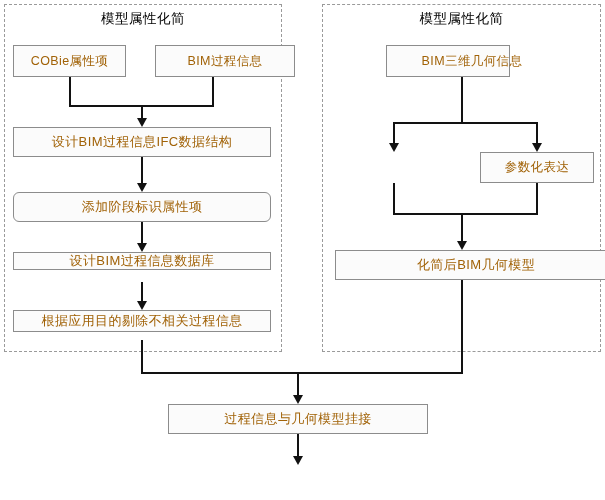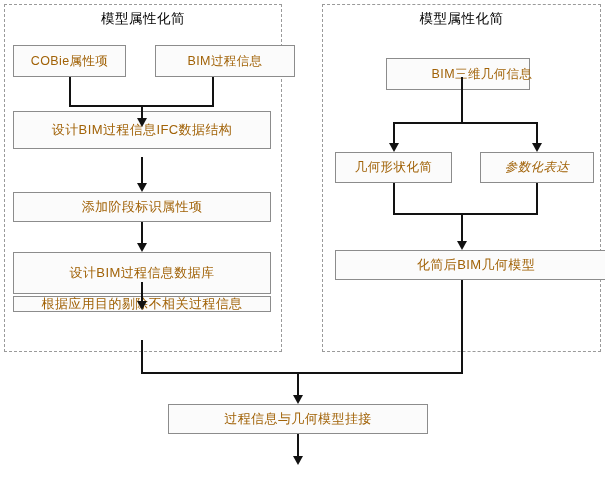--- a/index.html
+++ b/index.html
@@ -72,51 +72,50 @@
 
 <div id="canvas">
 
   <div class="panel" style="left:4px; top:4px; width:278px; height:348px;"></div>
   <div class="panel-title" style="left:4px; top:10px; width:278px;">模型属性化简</div>
 
   <div class="node small" style="left:13px; top:45px; width:113px; height:32px;">COBie属性项</div>
 
   <div class="node small" style="left:155px; top:45px; width:140px; height:32px;">BIM过程信息</div>
 
-  <div class="node" style="left:13px; top:111px; width:258px; height:38px;">设计BIM过程信息IFC数据结构</div>
+  <div class="node" style="left:13px; top:127px; width:258px; height:30px;">设计BIM过程信息IFC数据结构</div>
 
-  <div class="node" style="left:13px; top:192px; width:258px; height:30px;">添加阶段标识属性项</div>
+  <div class="node" style="left:13px; top:192px; width:258px; height:30px;border-radius:6px;">添加阶段标识属性项</div>
 
-  <div class="node" style="left:13px; top:252px; width:258px; height:42px;">设计BIM过程信息数据库</div>
+  <div class="node" style="left:13px; top:252px; width:258px; height:18px;">设计BIM过程信息数据库</div>
 
-  <div class="node" style="left:13px; top:296px; width:258px; height:16px;">根据应用目的剔除不相关过程信息</div>
+  <div class="node" style="left:13px; top:310px; width:258px; height:22px;">根据应用目的剔除不相关过程信息</div>
 
   <div class="vline" style="left:69px; top:77px; height:28px;"></div>
   <div class="vline" style="left:212px; top:77px; height:28px;"></div>
   <div class="hline" style="left:69px; top:105px; width:145px;"></div>
   <div class="vline" style="left:141px; top:105px; height:14px;"></div>
   <div class="arrowhead" style="left:137px; top:118px;"></div>
 
   <div class="vline" style="left:141px; top:157px; height:26px;"></div>
   <div class="arrowhead" style="left:137px; top:183px;"></div>
 
   <div class="vline" style="left:141px; top:222px; height:21px;"></div>
   <div class="arrowhead" style="left:137px; top:243px;"></div>
 
   <div class="vline" style="left:141px; top:282px; height:19px;"></div>
   <div class="arrowhead" style="left:137px; top:301px;"></div>
 
   <div class="panel" style="left:322px; top:4px; width:279px; height:348px;"></div>
   <div class="panel-title" style="left:322px; top:10px; width:279px;">模型属性化简</div>
 
-  <div class="node small" style="left:386px; top:58px; width:144px; height:32px;padding-left:48px;">BIM三维几何信息</div>
+  <div class="node small" style="left:386px; top:45px; width:124px; height:32px;padding-left:48px;">BIM三维几何信息</div>
 
-  <div class="node small" style="left:335px; top:152px; width:117px; height:31px;">几何形状化简</div>
 
-  <div class="node small" style="left:480px; top:152px; width:114px; height:31px;font-style:italic;">参数化表达</div>
+  <div class="node small" style="left:480px; top:152px; width:114px; height:31px;">参数化表达</div>
 
   <div class="node" style="left:335px; top:250px; width:282px; height:30px;text-align:center;">化简后BIM几何模型</div>
 
   <div class="vline" style="left:461px; top:77px; height:45px;"></div>
   <div class="hline" style="left:393px; top:122px; width:144px;"></div>
   <div class="vline" style="left:393px; top:122px; height:21px;"></div>
   <div class="arrowhead" style="left:389px; top:143px;"></div>
   <div class="vline" style="left:536px; top:122px; height:21px;"></div>
   <div class="arrowhead" style="left:532px; top:143px;"></div>
 

